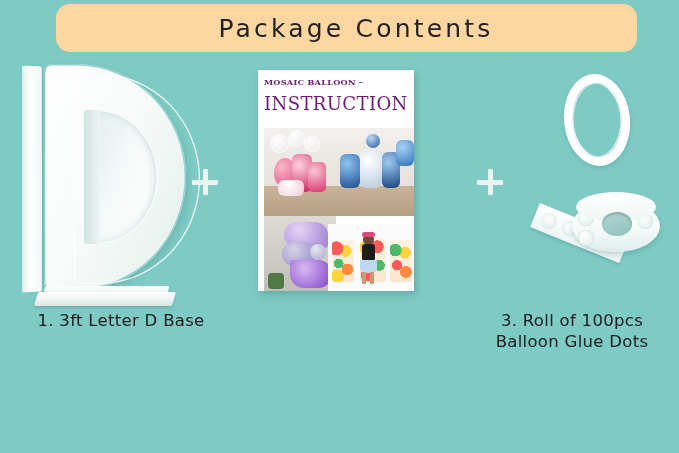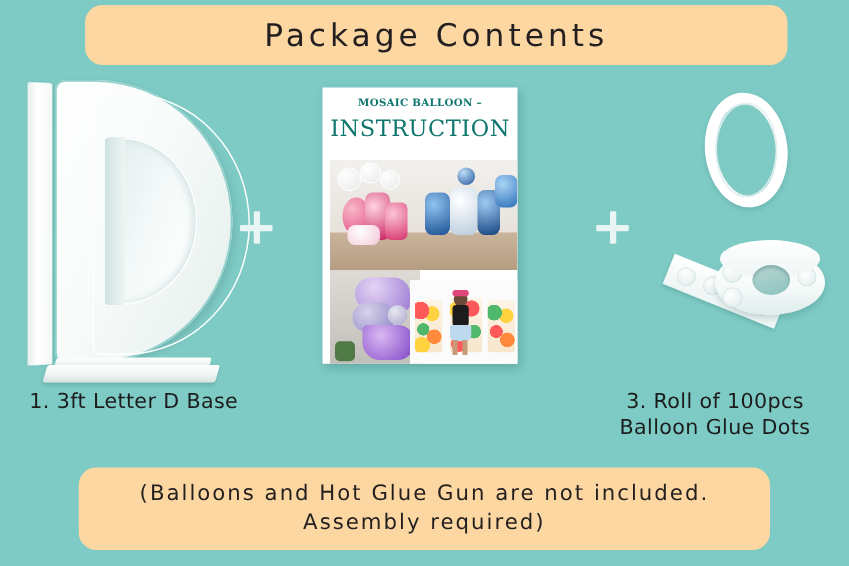--- a/index.html
+++ b/index.html
@@ -13,21 +13,21 @@
 
   
   .banner{
     position:absolute;
     background:#fcd7a1;
     border-radius:14px;
     display:flex;align-items:center;justify-content:center;
     text-align:center;
     color:#231f20;
   }
-  #header-banner{left:68px;top:4px;width:562px;height:48px;}
+  #header-banner{left:56px;top:4px;width:562px;height:48px;padding-left:19px;}
   #header-title{
     font-size:25px;letter-spacing:3.2px;font-weight:400;line-height:1;
     font-family:"DejaVu Sans","Liberation Sans",sans-serif;
   }
   #footer-banner{left:63px;top:374px;width:553px;height:66px;}
   #footer-note{
     font-size:17px;letter-spacing:1.6px;line-height:1.35;font-weight:400;
     padding:0 8px;
   }
 
@@ -39,21 +39,21 @@
   .plus:before{left:0;top:10.5px;width:26px;height:5px;}
   .plus:after{top:0;left:10.5px;height:26px;width:5px;}
   #plus-1{left:192px;top:169px;}
   #plus-2{left:477px;top:169px;}
 
   
   .caption{
     position:absolute;text-align:center;color:#1c1c1c;
     font-size:16.5px;line-height:1.3;letter-spacing:.3px;
   }
-  #caption-1{left:4px;top:310px;width:206px;}
+  #caption-1{left:18px;top:310px;width:206px;}
   #caption-2{left:218px;top:310px;width:240px;}
   #caption-3{left:468px;top:310px;width:208px;}
 
   
   #item-d{position:absolute;left:22px;top:62px;width:170px;height:244px;}
   #d-base{
     position:absolute;left:14px;bottom:0;width:138px;height:14px;
     background:linear-gradient(180deg,#ffffff 0%,#eef4f3 55%,#d7e4e2 100%);
     transform:skewX(-16deg);
     border-radius:2px;
@@ -97,21 +97,21 @@
     border-radius:3px;
   }
 
   
   #booklet{
     position:absolute;left:258px;top:70px;width:156px;height:221px;
     background:#ffffff;
     box-shadow:2px 3px 7px rgba(40,90,90,.28);
     overflow:hidden;
   }
-  #booklet-head{padding:7px 6px 0;text-align:center;color:#0f766e;}
+  #booklet-head{padding:7px 6px 0;text-align:left;color:#701a75;}
   #booklet-line1{
     font-family:"DejaVu Serif","Liberation Serif",serif;
     font-size:8.2px;letter-spacing:.25px;line-height:1.25;font-weight:700;
   }
   #booklet-line2{
     font-family:"DejaVu Serif","Liberation Serif",serif;
     font-size:8.2px;letter-spacing:.1px;line-height:1.3;
   }
   #booklet-line3{
     font-family:"DejaVu Serif","Liberation Serif",serif;
@@ -307,17 +307,14 @@
   </div>
 
   <div class="caption" id="caption-1">
     <div>1. 3ft Letter D Base</div>
   </div>
   <div class="caption" id="caption-3">
     <div>3. Roll of 100pcs</div>
     <div>Balloon Glue Dots</div>
   </div>
 
-  <div class="banner" id="footer-banner">
-    <span id="footer-note">(Balloons and Hot Glue Gun are not included. Assembly required)</span>
-  </div>
 
 </div>
 
 </body></html>

